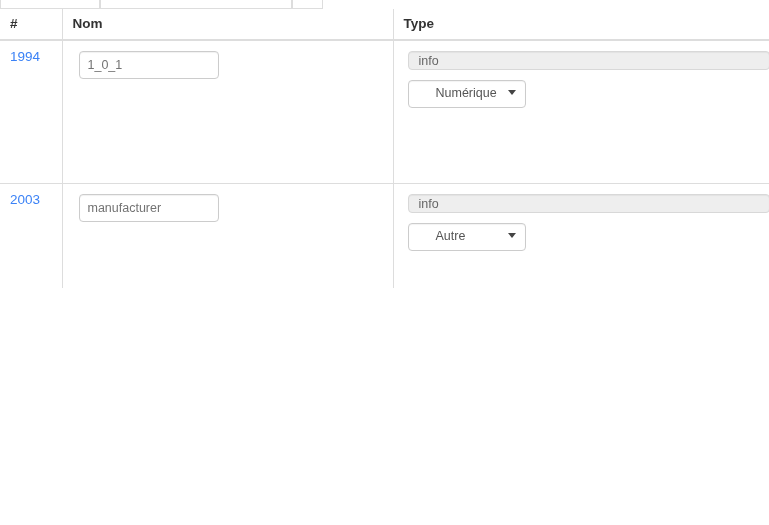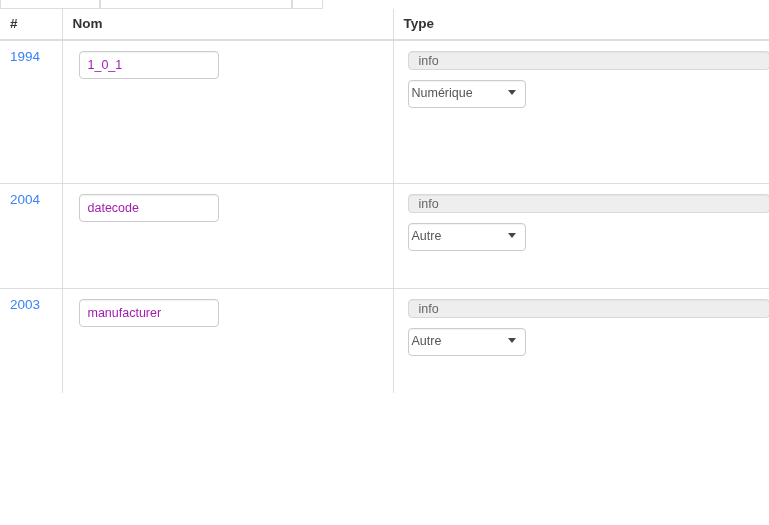--- a/index.html
+++ b/index.html
@@ -71,21 +71,21 @@
   }
 
   
   .text-input {
     display: block;
     width: 140px;
     height: 28px;
     padding: 4px 8px;
     font-family: "Liberation Sans", sans-serif;
     font-size: 12.5px;
-    color: #a21caf;
+    color: #737373;
     background: #ffffff;
     border: 1px solid #cccccc;
     border-radius: 4px;
     box-shadow: inset 0 1px 1px rgba(0,0,0,0.06);
     outline: none;
     margin-top: 2px;
     margin-left: 6px;
   }
 
   
@@ -115,21 +115,21 @@
     margin-top: 10px;
     margin-left: 4px;
     border: 1px solid #cccccc;
     border-radius: 4px;
     background: #ffffff;
     box-shadow: inset 0 1px 1px rgba(0,0,0,0.05);
     cursor: default;
   }
   .type-select .sel-label {
     position: absolute;
-    left: 3px;
+    left: 27px;
     top: 5px;
     font-size: 12.5px;
     color: #555555;
     font-family: "Liberation Sans", sans-serif;
     white-space: nowrap;
   }
   .type-select .caret {
     position: absolute;
     right: 9px;
     top: 9px;
@@ -173,34 +173,20 @@
         </td>
         <td>
           <input type="text" class="info-input" disabled="" value="info" placeholder="info" style="">
           <div class="type-select">
             <span class="sel-label">Numérique</span>
             <span class="caret"></span>
           </div>
         </td>
       </tr>
       <tr>
-        <td class="id-cell">2004</td>
-        <td>
-          <input type="text" class="text-input" value="datecode" placeholder="Nom" style="">
-          <div class="rowspacer-short"></div>
-        </td>
-        <td>
-          <input type="text" class="info-input" disabled="" value="info" placeholder="info" style="">
-          <div class="type-select">
-            <span class="sel-label">Autre</span>
-            <span class="caret"></span>
-          </div>
-        </td>
-      </tr>
-      <tr>
         <td class="id-cell">2003</td>
         <td>
           <input type="text" class="text-input" value="manufacturer" placeholder="Nom" style="">
           <div class="rowspacer-short"></div>
         </td>
         <td>
           <input type="text" class="info-input" disabled="" value="info" placeholder="info" style="">
           <div class="type-select">
             <span class="sel-label">Autre</span>
             <span class="caret"></span>

